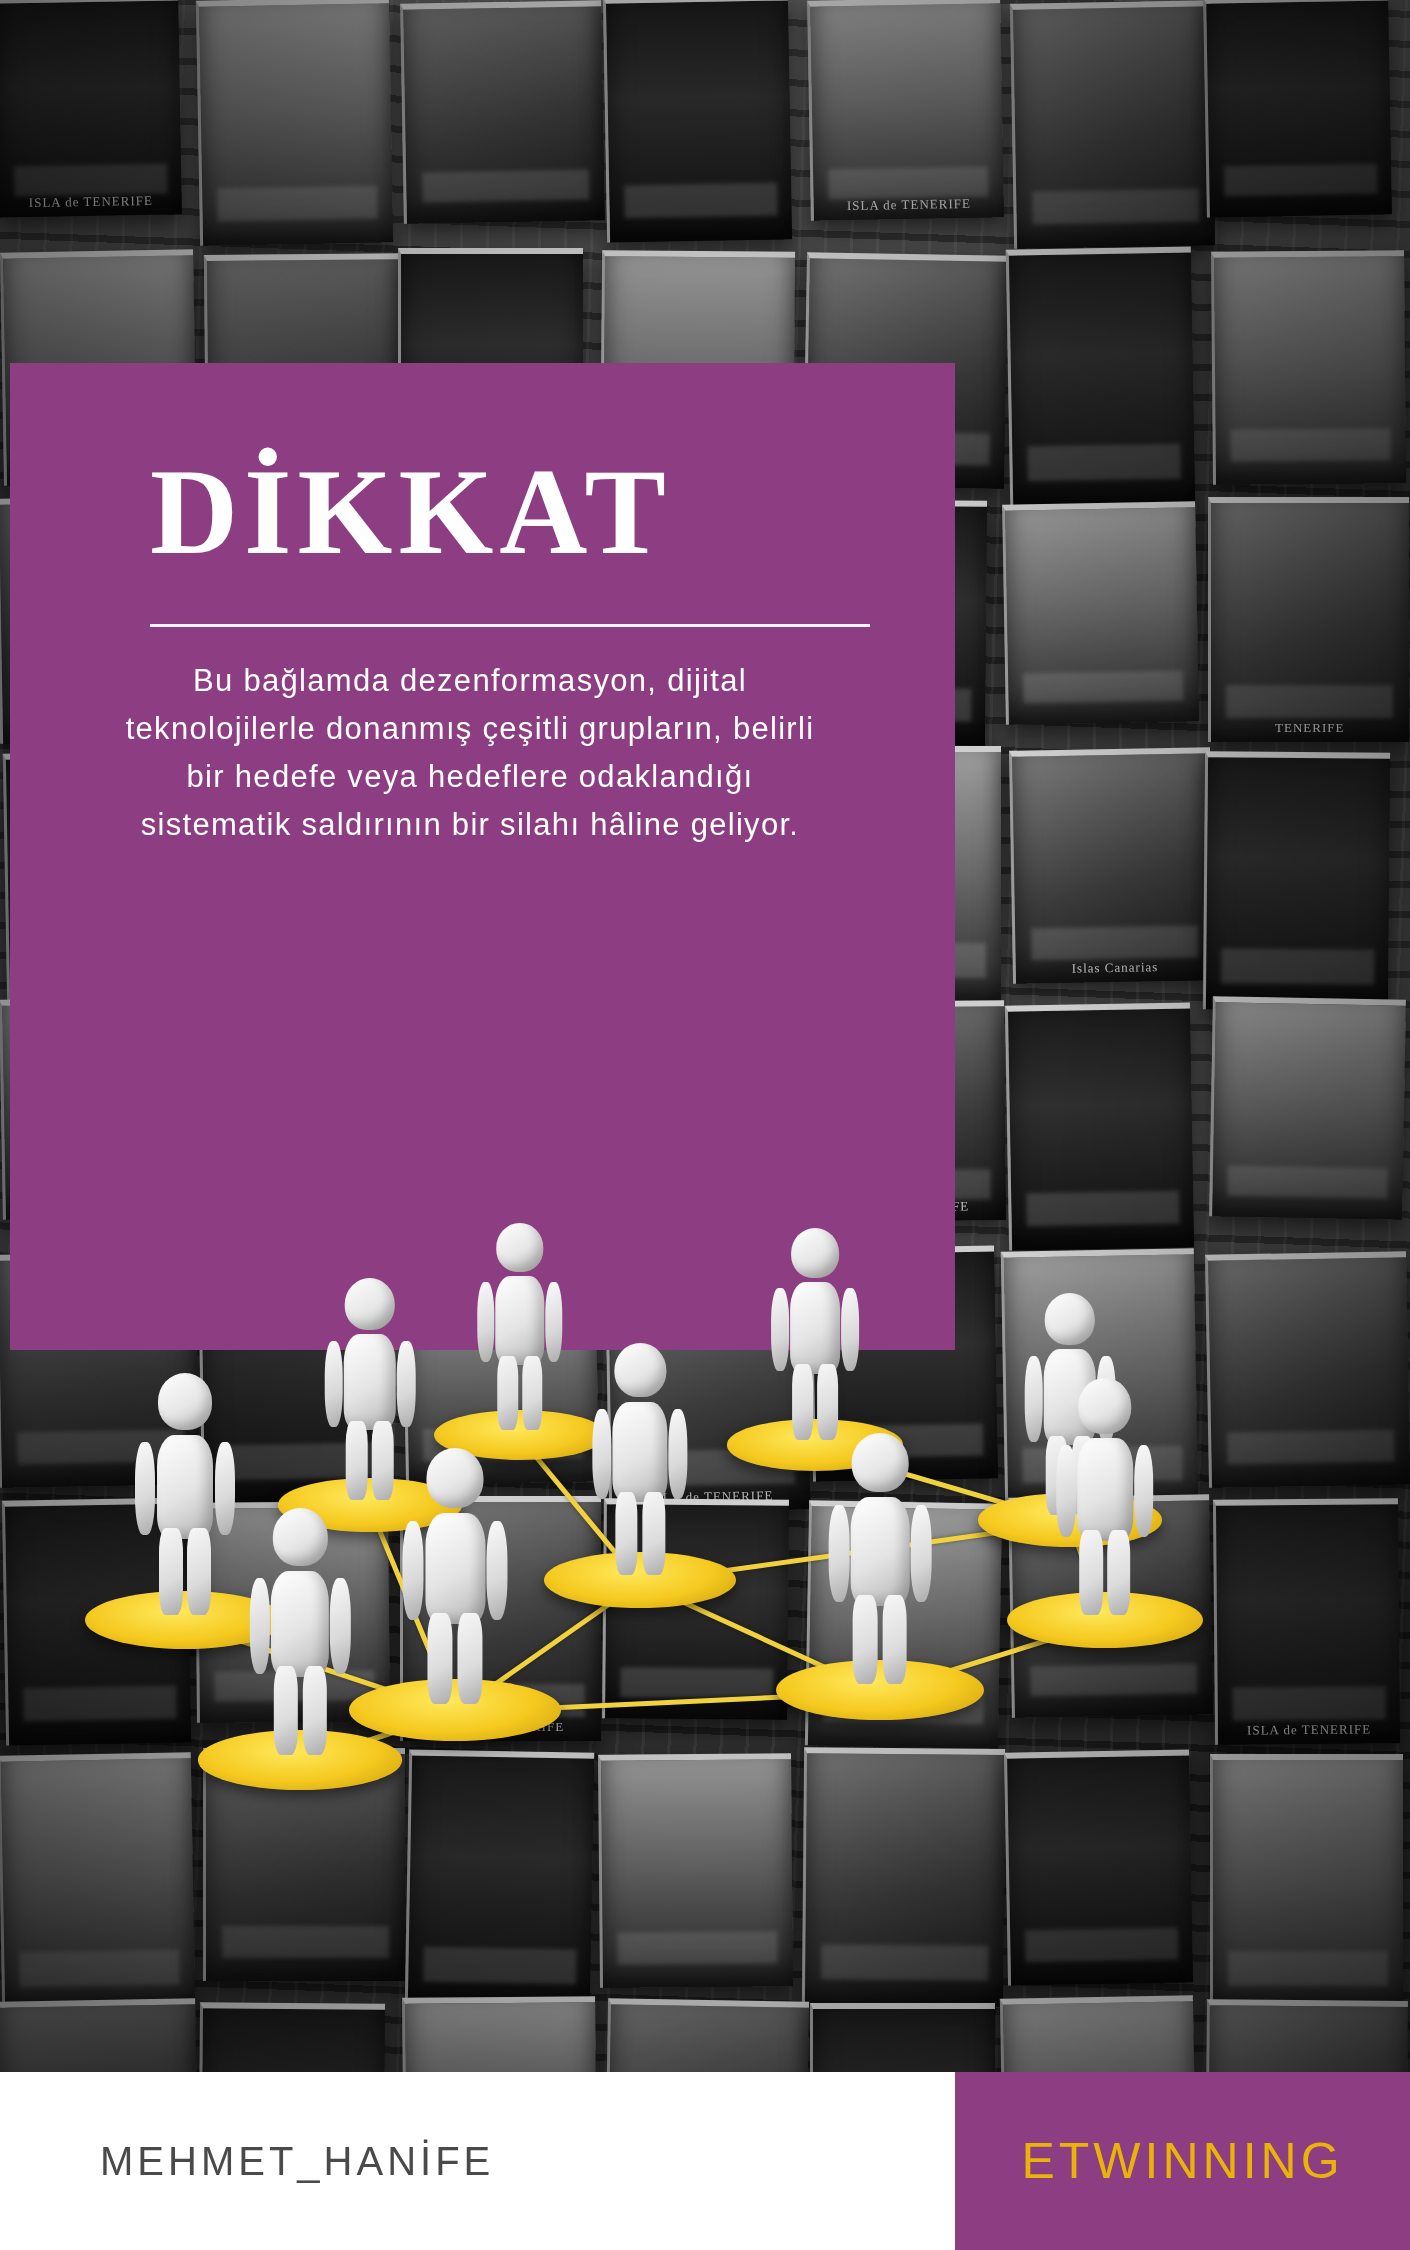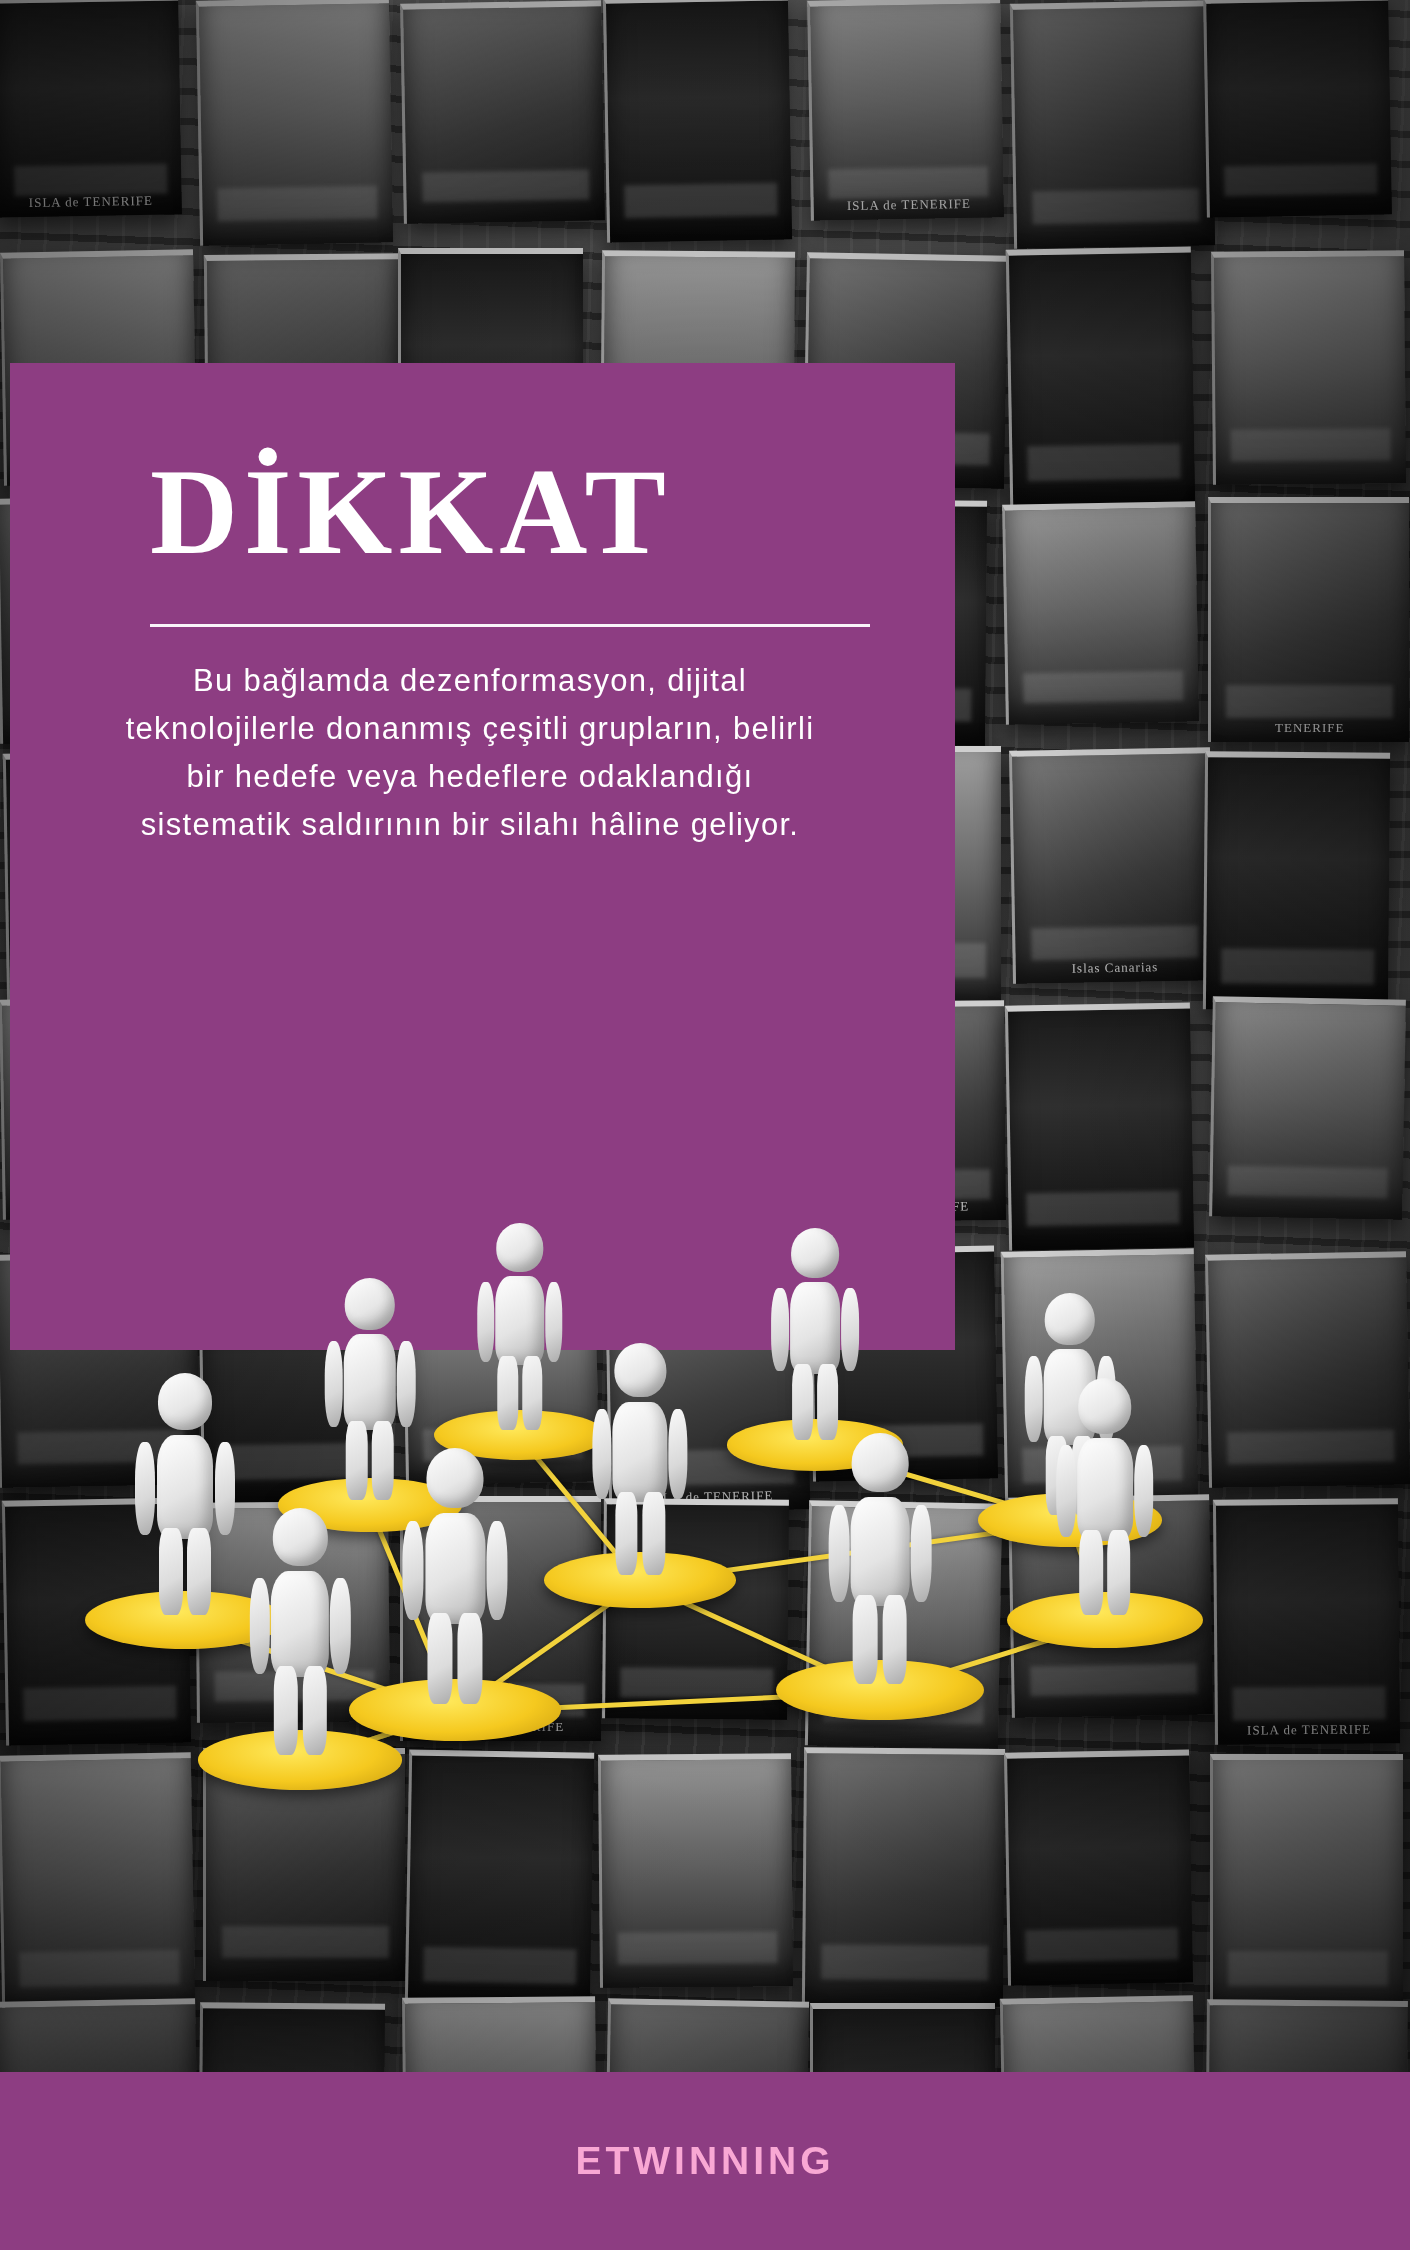--- a/index.html
+++ b/index.html
@@ -225,24 +225,24 @@
   }
   .footer-right {
     flex: 1;
     height: 100%;
     background: #8d3d82;
     display: flex;
     align-items: center;
     justify-content: center;
   }
   .footer-right-text {
-    font-size: 39px;
+    font-size: 50px;
     letter-spacing: 4px;
-    color: #f9a8d4;
-    font-weight: 700;
+    color: #eab308;
+    font-weight: 400;
   }
 </style>
 </head>
 <body>
 
 <div id="poster">
 
   <div class="bg">
     <div class="bg-layer bg-base"></div>
     <div id="racks">
@@ -482,18 +482,21 @@
       </div>
     </div>
 
   <div class="panel">
     <div class="headline">DİKKAT</div>
     <div class="rule"></div>
     <div class="body-copy">Bu bağlamda dezenformasyon, dijital teknolojilerle donanmış çeşitli grupların, belirli bir hedefe veya hedeflere odaklandığı sistematik saldırının bir silahı hâline geliyor.</div>
   </div>
 
   <div class="footer">
+    <div class="footer-left">
+      <span class="footer-left-text">MEHMET_HANİFE</span>
+    </div>
     <div class="footer-right">
       <span class="footer-right-text">ETWINNING</span>
     </div>
   </div>
 
 </div>
 
 </body></html>

